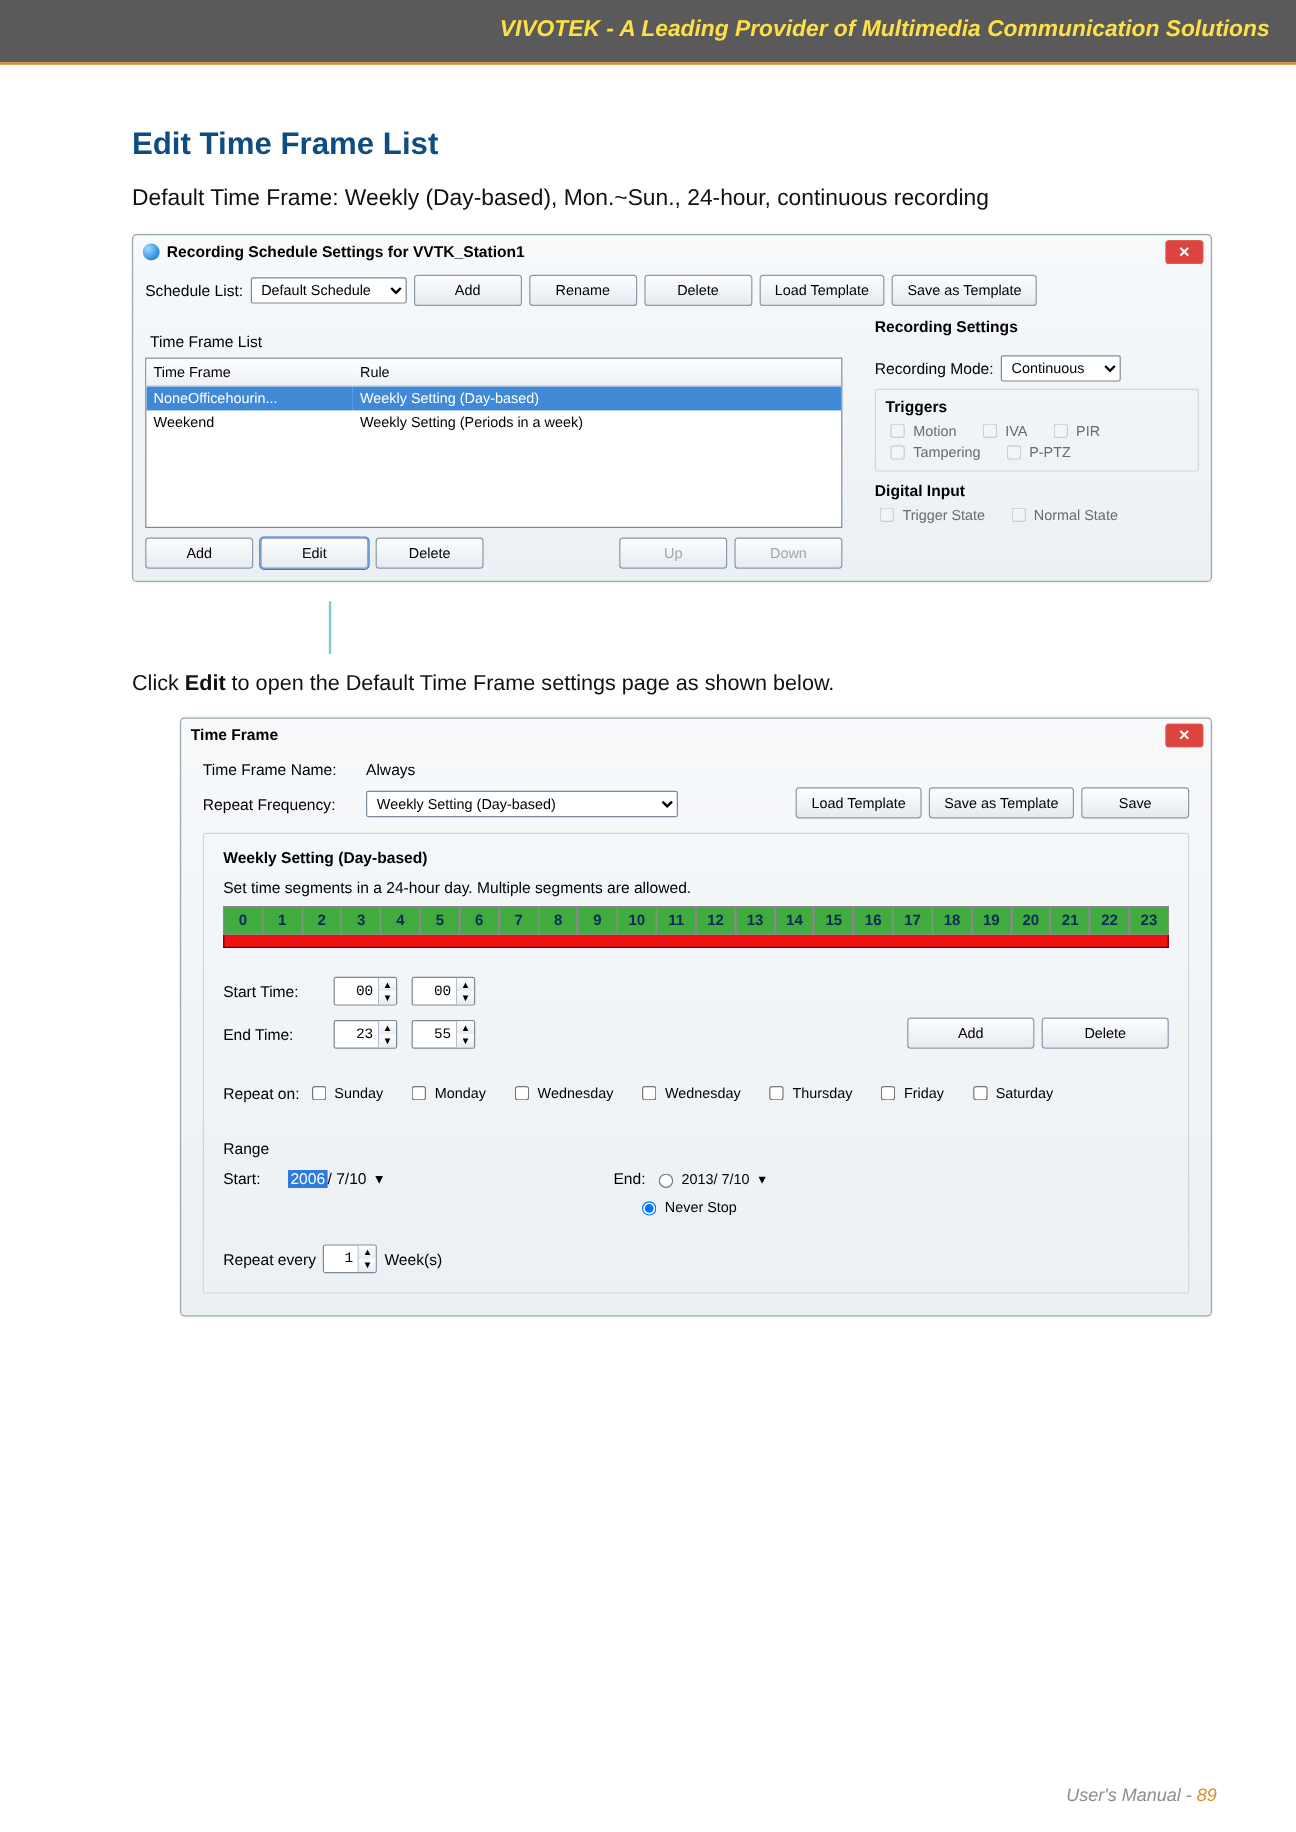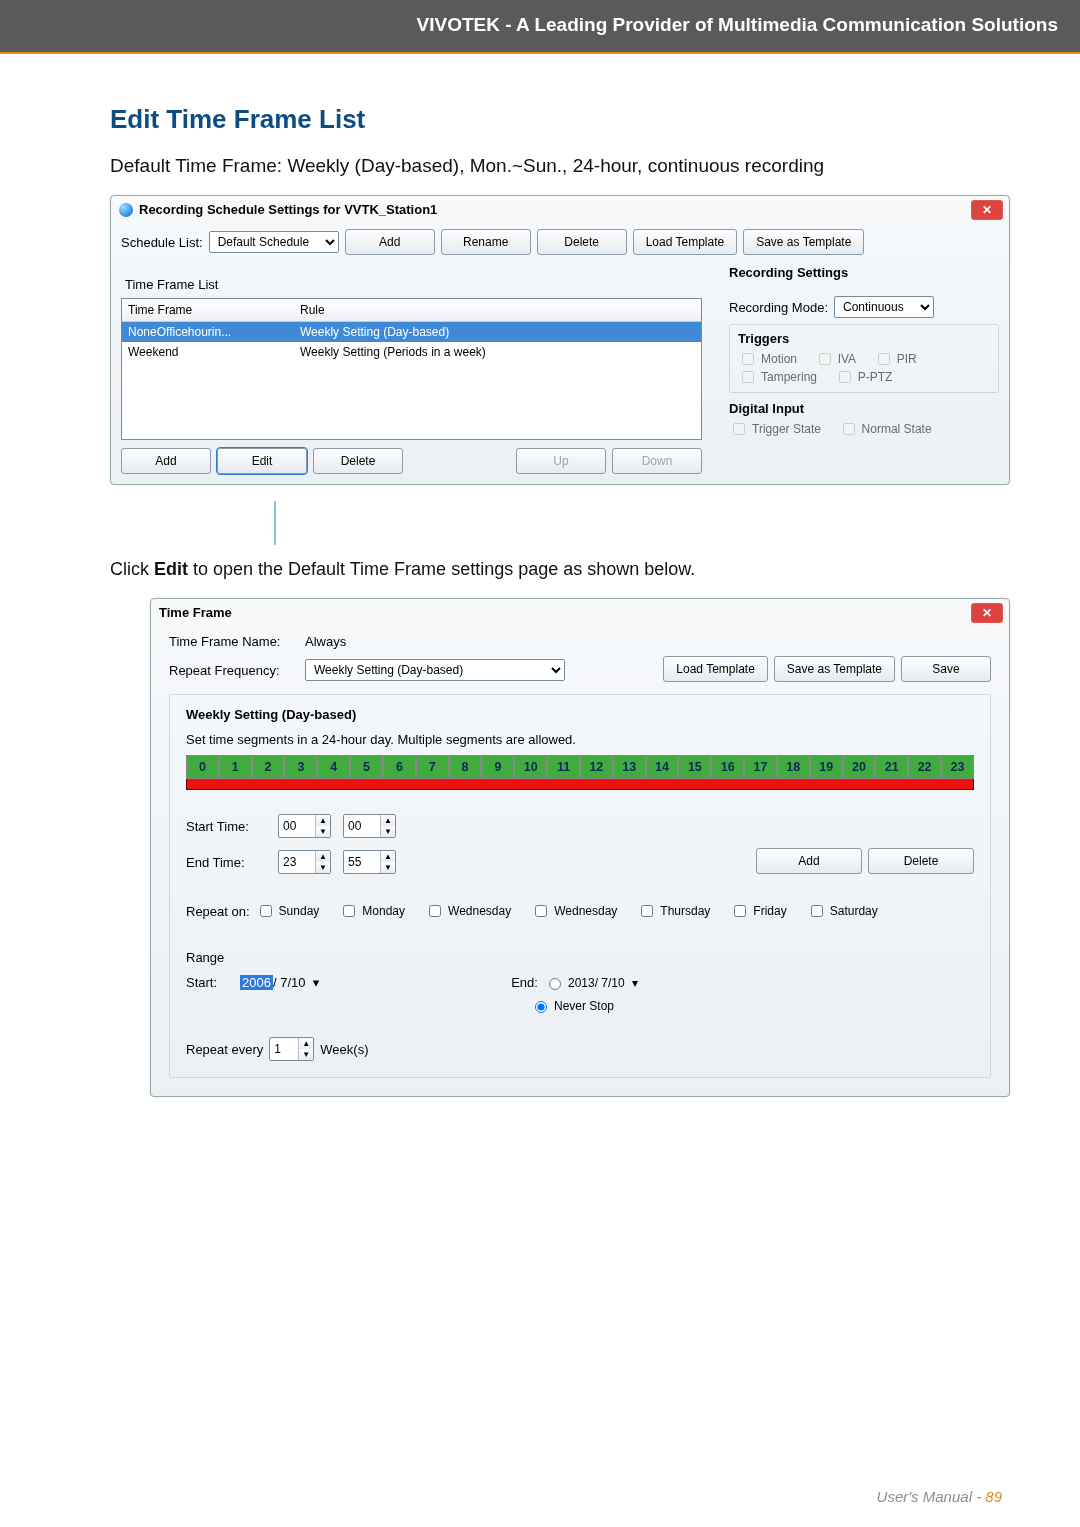--- a/index.html
+++ b/index.html
@@ -1,17 +1,17 @@
 <!DOCTYPE html>
 <html><head>
 <meta charset="utf-8">
 <style>
 body { margin:0; font-family:Arial,Helvetica,sans-serif; background:#fff; color:#000; }
 .page { width:1080px; min-height:1527px; margin:0 auto; position:relative; background:#fff; }
-.topbar { background:#5a5a5a; color:#ffffff; font-weight:bold; padding:14px 22px 16px; text-align:right; font-size:19px; }
+.topbar { background:#5a5a5a; color:#fde047; font-weight:bold; font-style:italic; padding:14px 22px 16px; text-align:right; font-size:19px; }
 .orange-line { height:2px; background:#e6871f; }
 .content { padding:50px 70px 0 110px; }
 h2.section-title { color:#0f4c81; font-size:26px; font-weight:bold; margin:0 0 20px 0; }
 p.intro { font-size:19px; margin:0 0 18px 0; color:#111; }
 .win { border:1px solid #9aa; border-radius:4px; background:linear-gradient(#f7f9fb,#ebf0f4); box-shadow:0 0 2px rgba(0,0,0,.15); font-size:13px; color:#000; margin-bottom:20px; position:relative; }
 .win-title { display:flex; align-items:center; padding:6px 8px 4px 8px; font-size:13px;font-weight:bold; }
 .win-title .orb { width:14px; height:14px; border-radius:50%; background:radial-gradient(circle at 30% 30%,#9df,#06c); margin-right:6px; }
 .close-x { position:absolute; right:6px; top:4px; width:32px; height:20px; background:#dd443f; color:#fff; font-weight:bold; font-size:12px; border-radius:3px; text-align:center; line-height:20px; box-shadow:inset 0 0 1px #fff; }
 .win-body { padding:8px 10px 10px 10px; }
 .row { display:flex; align-items:center; gap:6px; flex-wrap:wrap; }
@@ -25,30 +25,30 @@
 .tf-list th { text-align:left; font-weight:normal; background:linear-gradient(#fff,#eef1f5); border-bottom:1px solid #c7cdd4; padding:4px 6px; }
 .tf-list td { padding:3px 6px; }
 .tf-list tr.sel td { background:#3f89d6; color:#fff; }
 .rec-panel { border-left:1px solid transparent; padding-left:12px; width:270px; }
 .rec-title { font-weight:bold; }
 .subgroup { border:1px solid #cfd6dc; padding:6px 8px; margin-top:6px; border-radius:2px; }
 .sub-title { font-weight:bold; margin-bottom:4px; }
 .chk { display:inline-flex; align-items:center; gap:4px; margin-right:14px; font-size:12px; color:#6a6a6a; }
 .chk input { width:12px; height:12px; }
 .spin { display:inline-flex; align-items:center; border:1px solid #7a8a99; border-radius:2px; background:#fff; height:22px; overflow:hidden; }
-.spin .val { width:28px; padding:0 4px; font-size:12px; }
+.spin .val { width:28px; text-align:right; padding:0 4px; font-size:12px;font-family:Liberation Mono, monospace; }
 .spin .arrows { display:flex; flex-direction:column; border-left:1px solid #b5bec8; }
 .spin .arrows span { width:14px; height:11px; font-size:8px; text-align:center; line-height:11px; background:linear-gradient(#fdfdfe,#e7ecf1); }
 .line-pointer { width:2px; height:44px; background:#7ecad1; margin-left:164px; margin-top:-4px; margin-bottom:14px; }
 .hours { display:flex; }
 .hr { flex:1; text-align:center; font-size:12.5px; font-weight:bold; color:#022a58; background:linear-gradient(#3ea63e,#2c8a2c); color:#00204a; border:1px solid #888; height:22px; line-height:22px; }
 .hr { background:#41ab3f; color:#0d2b56; }
 .hours-strip { height:10px; background:#e11; border:1px solid #600; border-top:none; }
 .tf2-body { padding:10px 18px 18px 18px; }
-.footer { position:absolute; bottom:22px; right:78px; font-style:italic; color:#8e8e8e; font-size:15px; }
+.footer { position:absolute; bottom:22px; right:66px; font-style:italic; color:#8e8e8e; font-size:15px; }
 .footer .num { color:#e6871f; font-style:italic; }
 .flex-between { display:flex; justify-content:space-between; align-items:flex-start; gap:14px; }
 .inner-box { border:1px solid #cfd6dc; border-radius:2px; padding:12px 16px 16px; margin-top:6px; }
 .small-gap > * { margin-right:6px; }
 </style>
 </head>
 <body>
 <div class="page">
 
 <div class="topbar">VIVOTEK - A Leading Provider of Multimedia Communication Solutions</div>

